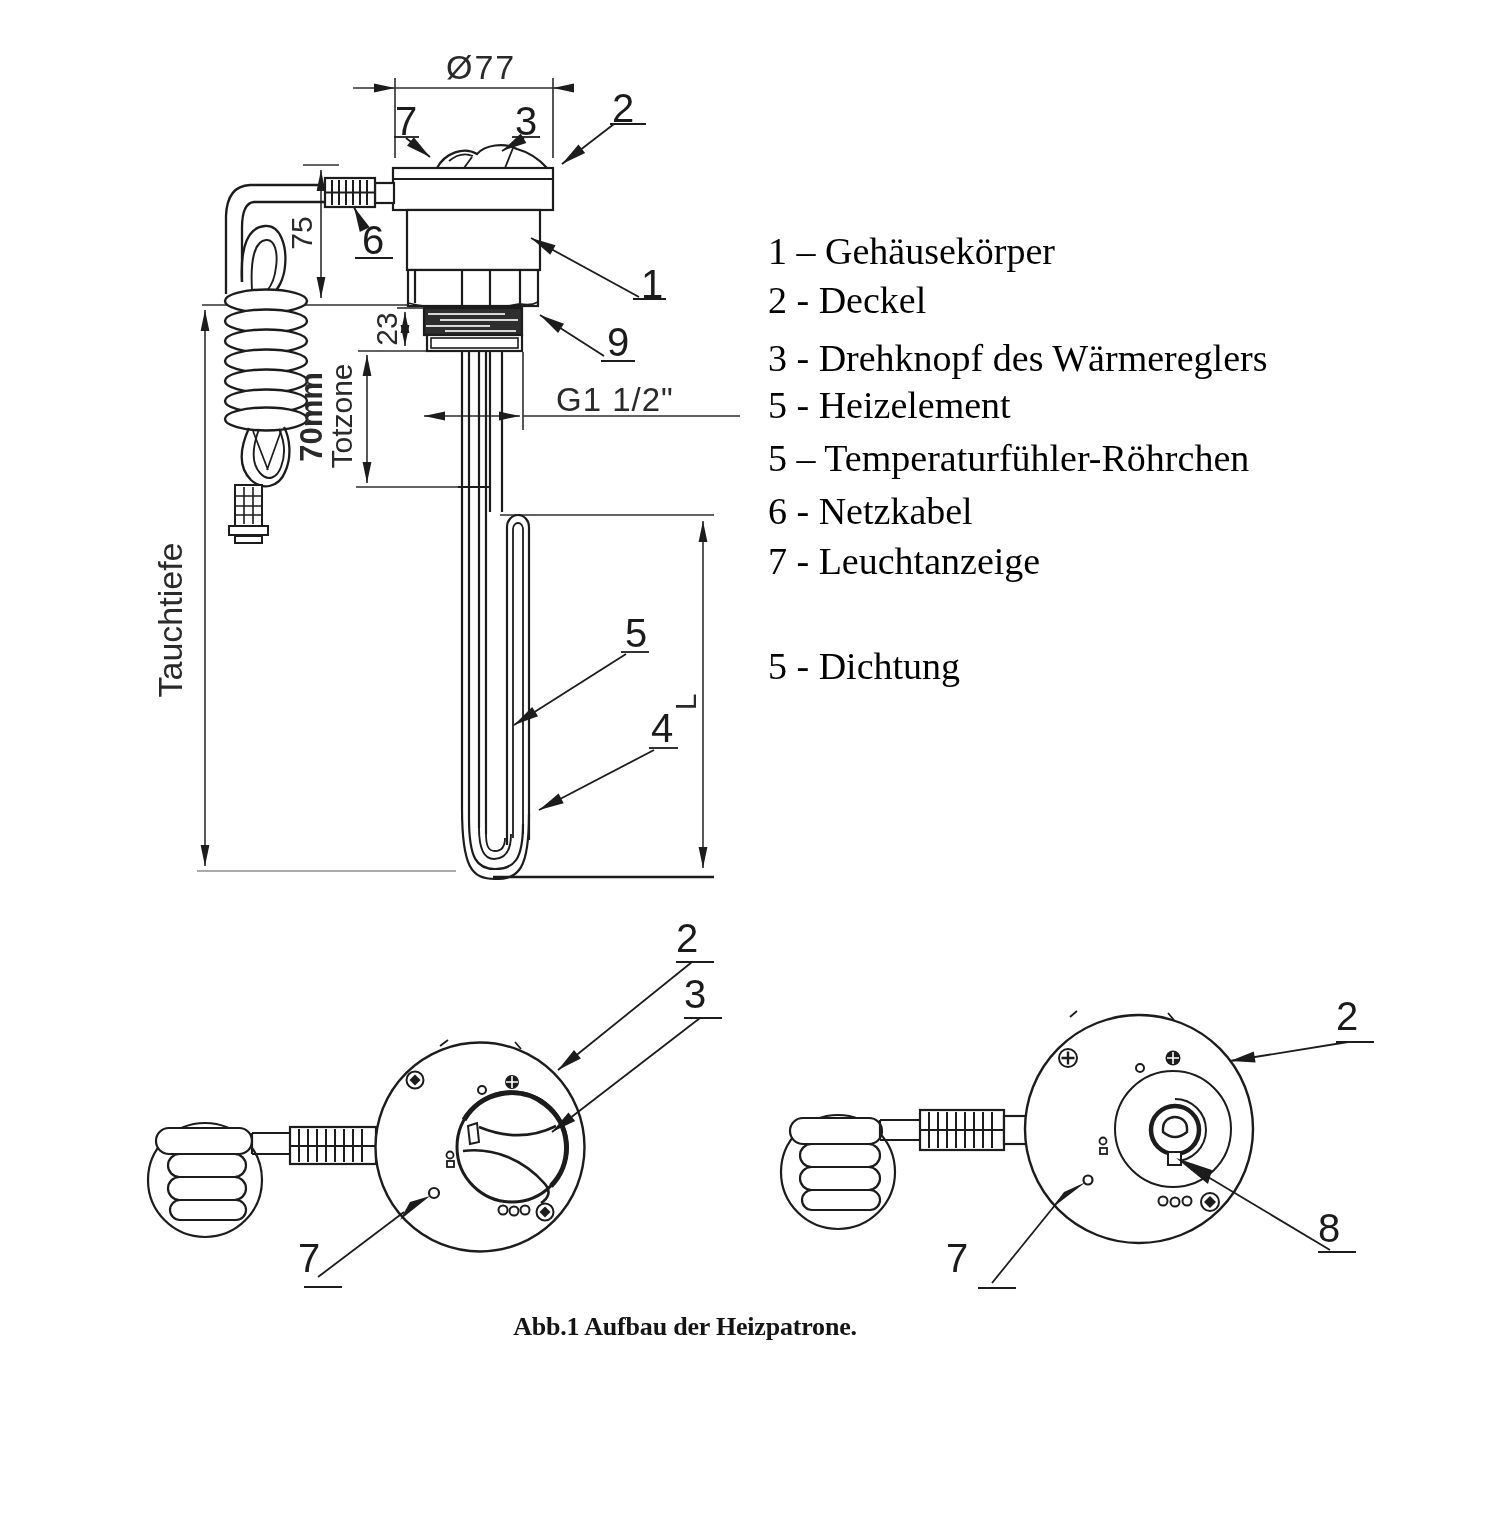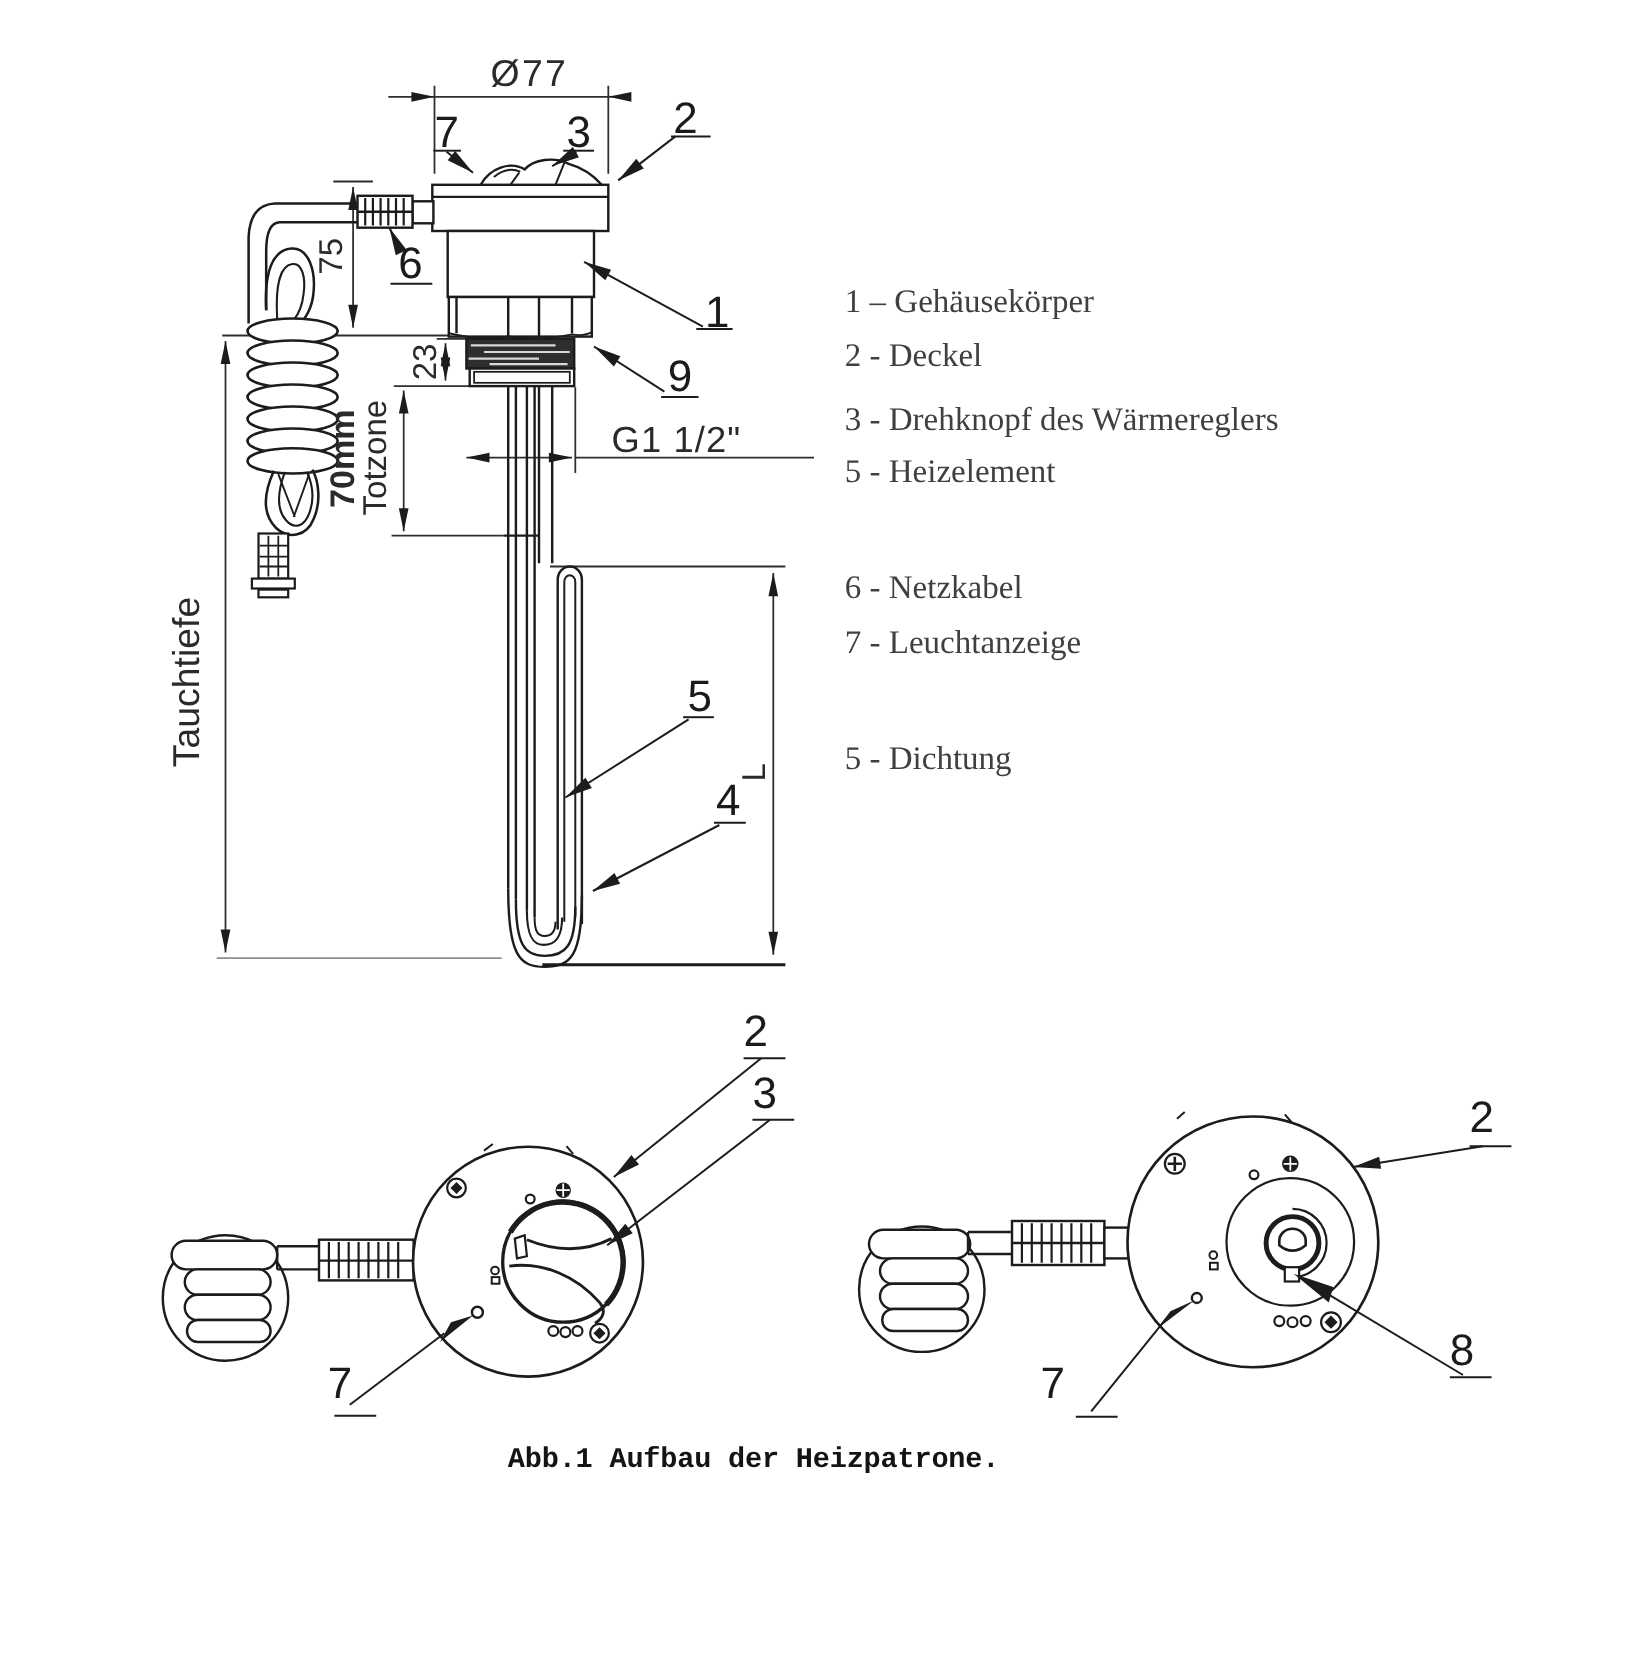--- a/index.html
+++ b/index.html
@@ -4,22 +4,22 @@
 <style>
   html,body{margin:0;padding:0;background:#ffffff;}
   .page{position:relative;width:1500px;height:1486px;background:#ffffff;overflow:hidden;
         font-family:"Liberation Sans",sans-serif;color:#1b1b1b;text-align:right;}
   .art{position:absolute;left:0;top:0;}
   .txt{position:absolute;white-space:nowrap;}
   .call{font-size:40px;color:#1b1b1b;line-height:1;}
   .dimtxt{font-size:30px;color:#2a2a2a;line-height:1;}
   .rot{transform:rotate(-90deg);transform-origin:center;display:flex;align-items:center;justify-content:center;}
   .legend{position:absolute;left:768px;top:0;width:560px;height:700px;}
-  .legend-item{position:absolute;left:0;font-family:"Liberation Serif",serif;font-size:30px;color:#404040;white-space:nowrap;margin-top:29px;}
-  .caption{position:absolute;font-family:Liberation Mono, monospace;font-weight:700;font-size:26px;
+  .legend-item{position:absolute;left:0;font-family:"Liberation Serif",serif;font-size:38px;color:#000000;white-space:nowrap;}
+  .caption{position:absolute;font-family:Liberation Serif, serif;font-weight:700;font-size:26px;
            color:#141414;white-space:nowrap;transform:translateX(-50%);letter-spacing:-0.2px;}
   .g-size{font-size:33px;letter-spacing:1px;}
   .phi{font-size:34px;letter-spacing:2px;}
 </style>
 </head>
 <body>
 
 <div class="page">
 
 <svg class="art" width="1500" height="1516" viewBox="0 0 1500 1516" fill="none" stroke="#1c1c1c" stroke-width="2.2">
@@ -263,20 +263,21 @@
 <div class="txt call" style="left:298px;top:1238px;">7</div>
 <div class="txt call" style="left:1336px;top:996px;">2</div>
 <div class="txt call" style="left:1318px;top:1208px;">8</div>
 <div class="txt call" style="left:946px;top:1238px;">7</div>
 
 <div class="legend">
   <div class="legend-item" style="top:229px;">1 – Gehäusekörper</div>
   <div class="legend-item" style="top:278px;">2 - Deckel</div>
   <div class="legend-item" style="top:336px;">3 - Drehknopf des Wärmereglers</div>
   <div class="legend-item" style="top:383px;">5 - Heizelement</div>
+  <div class="legend-item" style="top:436px;">5 – Temperaturfühler-Röhrchen</div>
   <div class="legend-item" style="top:489px;">6 - Netzkabel</div>
   <div class="legend-item" style="top:539px;">7 - Leuchtanzeige</div>
   <div class="legend-item" style="top:644px;">5 - Dichtung</div>
 </div>
 
 <div class="caption" style="left:685px;top:1312px;">Abb.1 Aufbau der Heizpatrone.</div>
 
 </div>
 
 </body></html>

